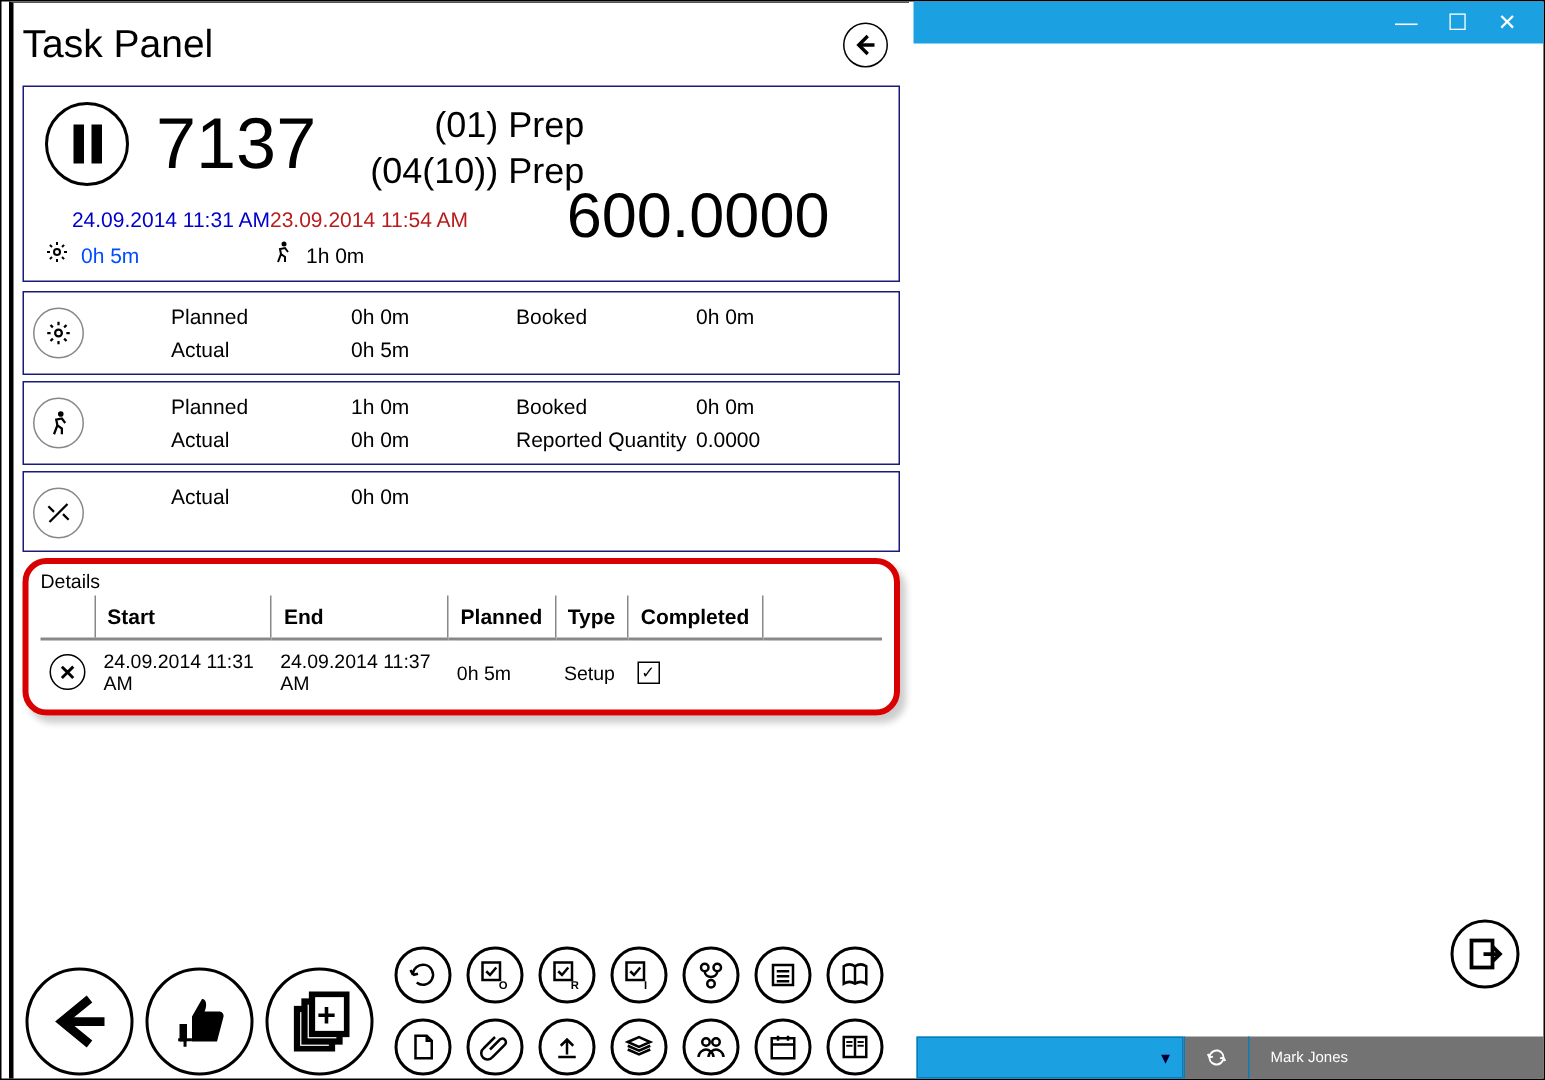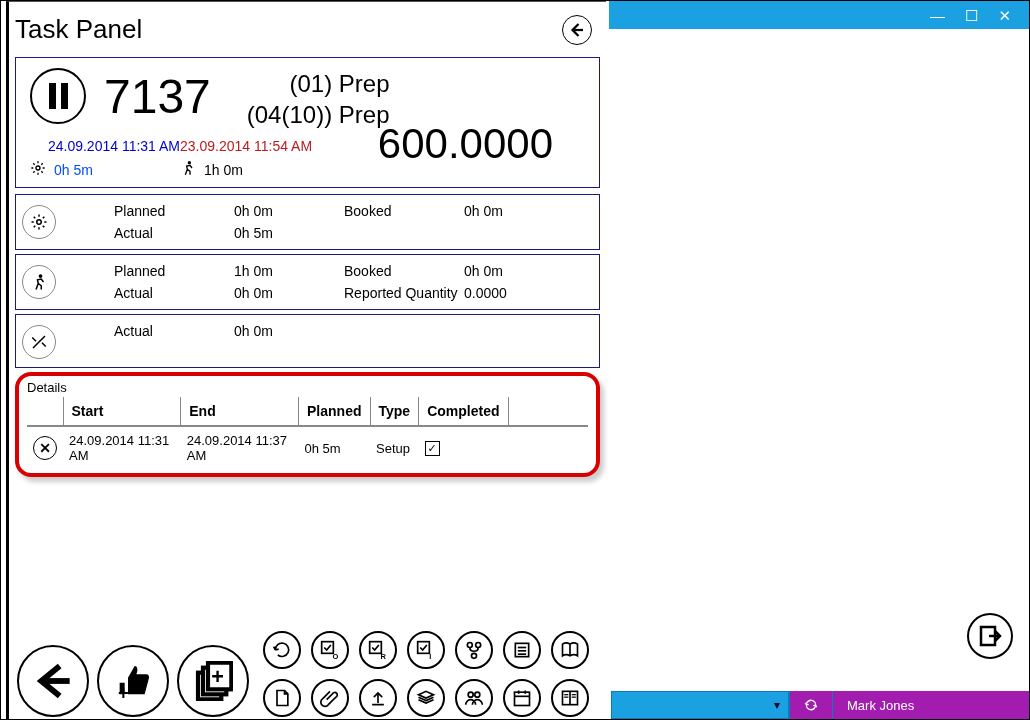--- a/index.html
+++ b/index.html
@@ -163,26 +163,26 @@
   background: #1ba1e2;
   border: 1px solid #0a7db8;
   display: flex;
   align-items: center;
   justify-content: flex-end;
   padding-right: 8px;
   color: #003;
   font-size: 12px;
 }
 .status-item {
-  background: #a21caf;
+  background: #737373;
   color: #fff;
   padding: 0 14px;
   display: flex;
   align-items: center;
-  font-size: 13px;
+  font-size: 10px;
   border-left: 1px solid #0a7db8;
 }
 </style>
 </head>
 <body>
 
 <div class="window-titlebar">
   <span>—</span>
   <span>☐</span>
   <span>✕</span>

